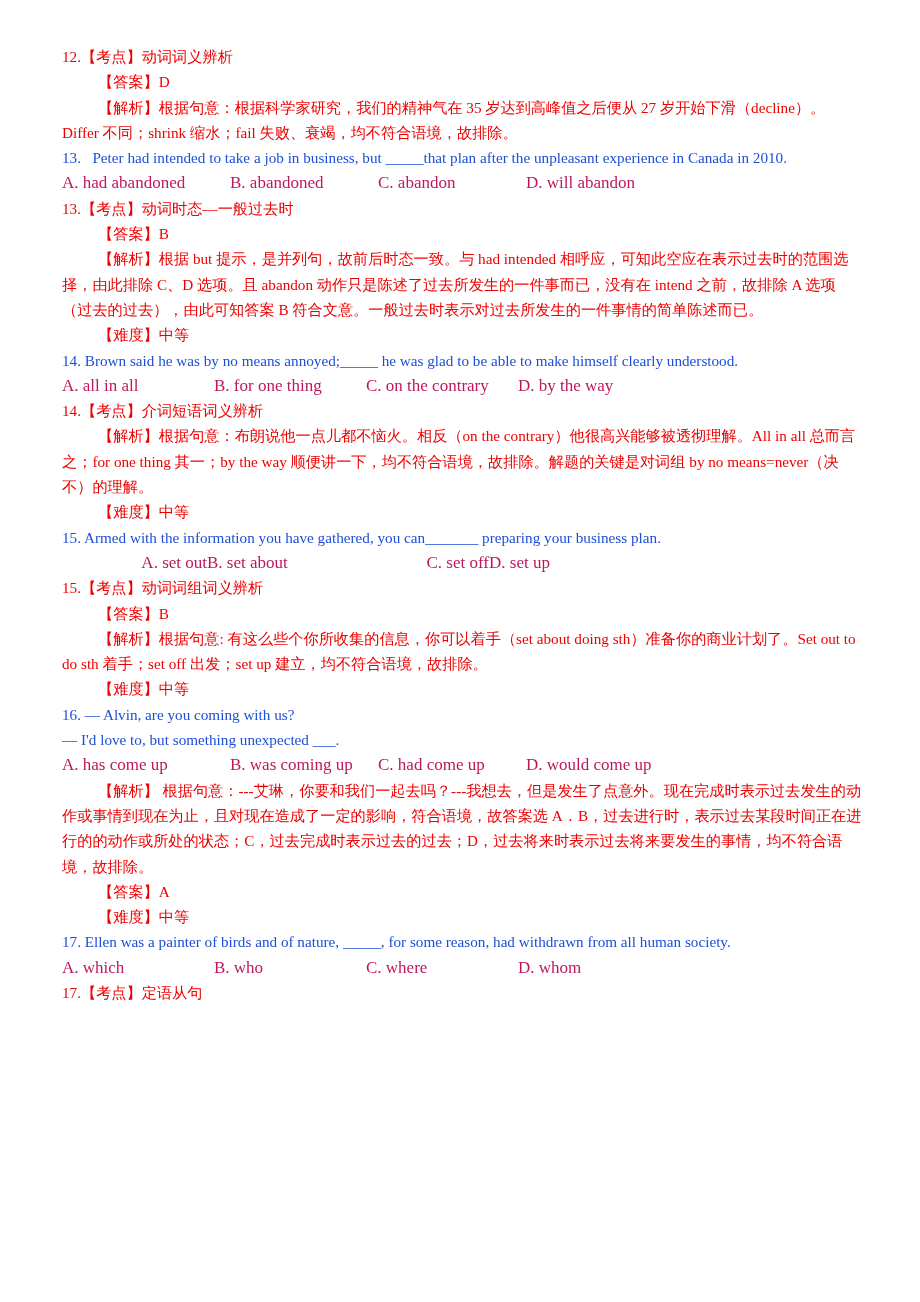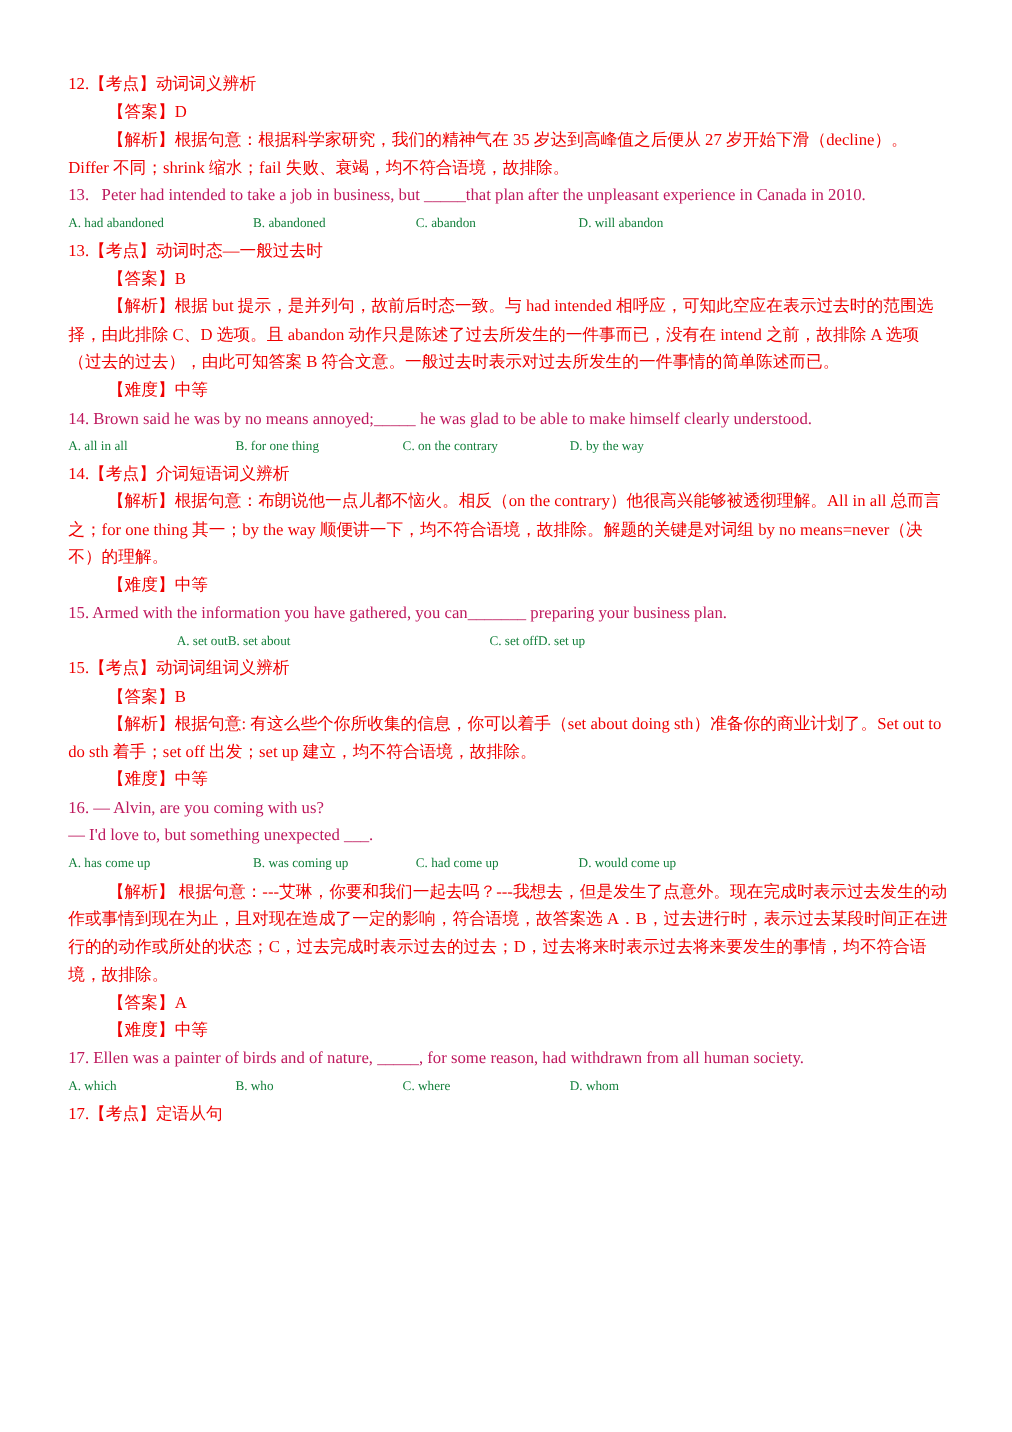--- a/index.html
+++ b/index.html
@@ -12,56 +12,56 @@
     height: 1302px;
     font-family: "Liberation Serif", "DejaVu Serif", serif;
     color: #000000;
     overflow: hidden;
   }
   .page {
     position: relative;
     width: 920px;
     height: 1302px;
     box-sizing: border-box;
-    padding: 64px 58px 0 62px;
+    padding: 44px 58px 0 62px;
     background: #ffffff;
   }
   .block { margin: 0; padding: 0; }
 
   
   .ln {
     font-size: 15.2px;
     line-height: 25.3px;
     white-space: pre-wrap;
     word-wrap: break-word;
     margin: 0;
   }
   .red  { color: #ee0000; }
-  .blk  { color: #be185d; }     
+  .blk  { color: #1d4ed8; }     
   .ind-1   { padding-left: 36px; }  
 
   
   .hang {
     padding-left: 0;
     text-indent: 36px;
   }
   .hang-num {
     padding-left: 0;
     text-indent: 0;
   }
   .qtext {
     text-indent: 0;
     padding-left: 0;
   }
   
   .opts {
     display: block;
-    font-size: 12px;
+    font-size: 17px;
     line-height: 25.3px;
-    color: #15803d;
+    color: #be185d;
     white-space: nowrap;
   }
   .opts span { display: inline-block; }
   .o1 { width: 152px; }
   .o2 { width: 152px; }
   .o3 { width: 152px; }
   .o4 { width: auto; }
 
   .opts.wide .o1 { width: 168px; }
   .opts.wide .o2 { width: 148px; }

